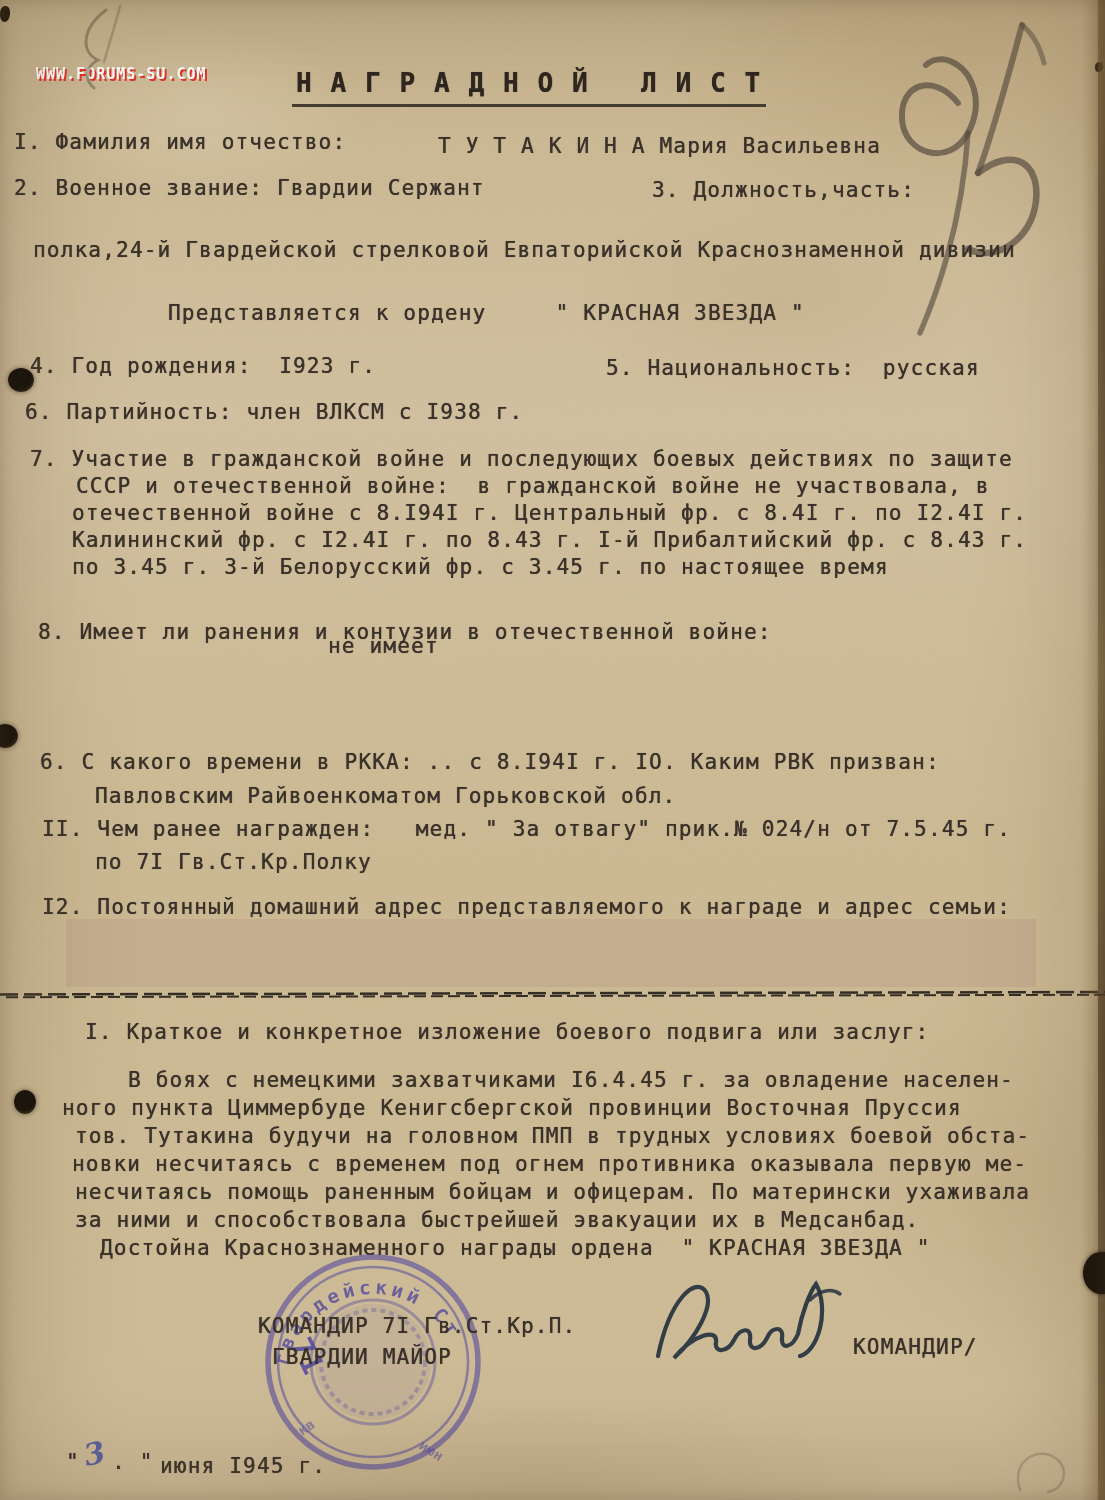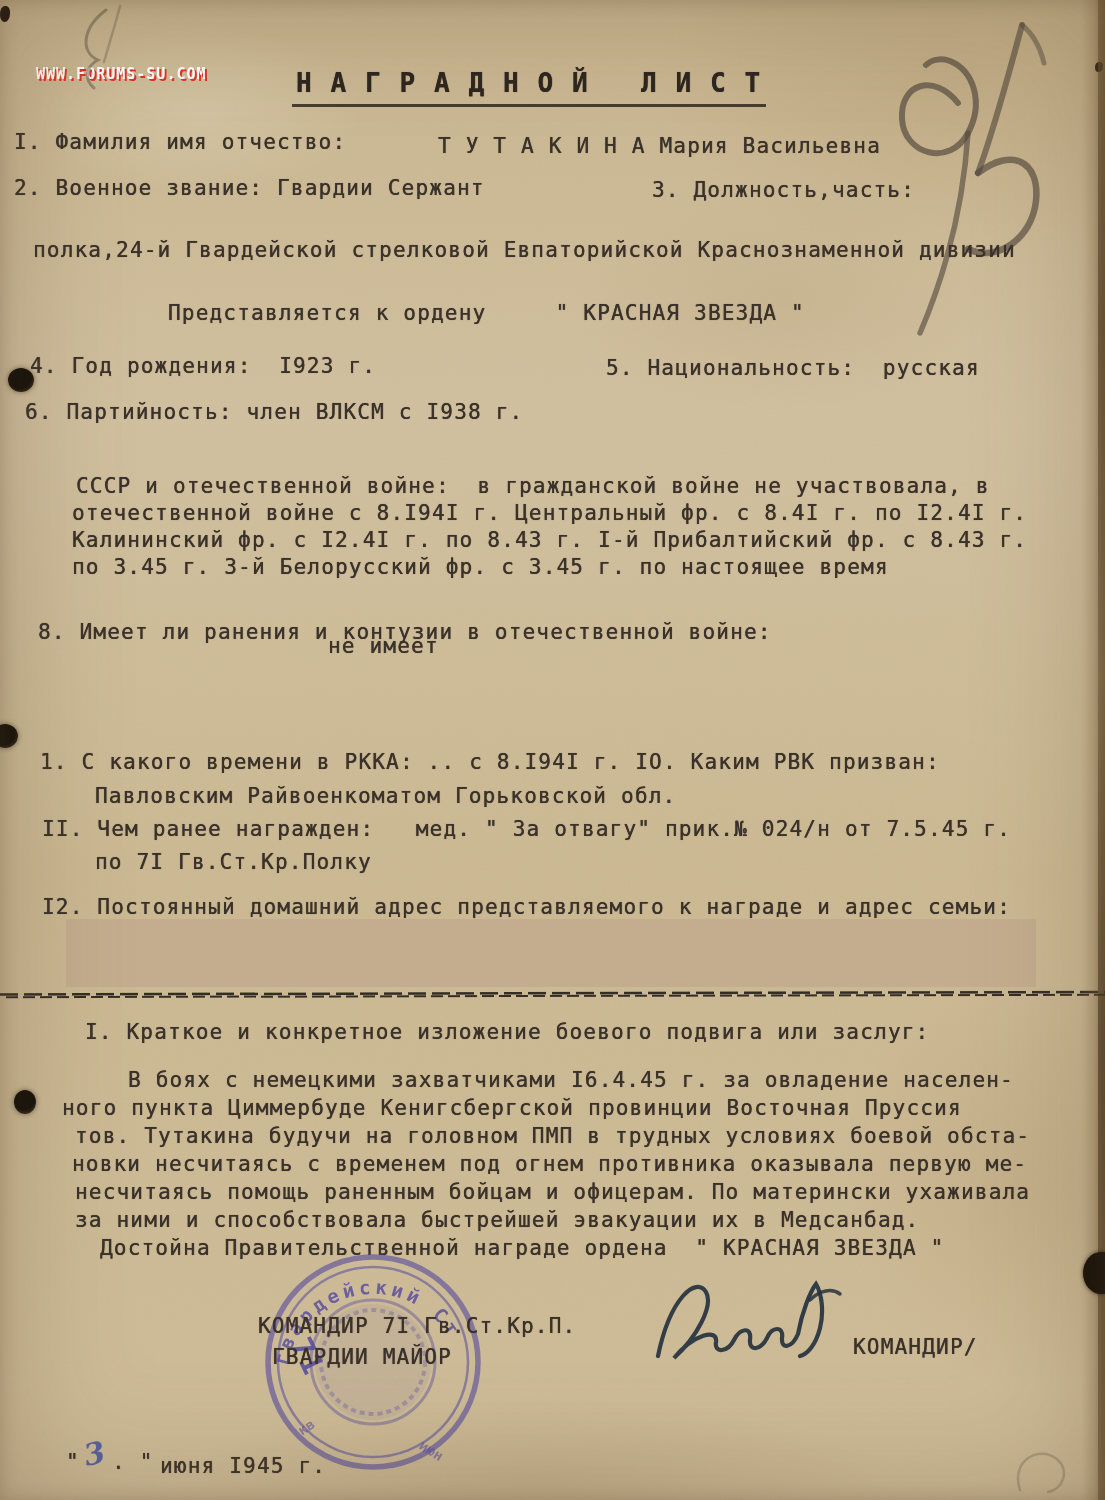--- a/index.html
+++ b/index.html
@@ -84,44 +84,45 @@
 
   <div class="tl" style="left:438px;top:136px">Т У Т А К И Н А Мария Васильевна</div>
   <div class="tl" style="left:14px;top:132px">I. Фамилия имя отчество:</div>
   <div class="tl" style="left:14px;top:178px">2. Военное звание: Гвардии Сержант</div>
   <div class="tl" style="left:652px;top:180px">3. Должность,часть:</div>
   <div class="tl" style="left:33px;top:240px">полка,24-й Гвардейской стрелковой Евпаторийской Краснознаменной дивизии</div>
   <div class="tl" style="left:168px;top:303px">Представляется к ордену     " КРАСНАЯ ЗВЕЗДА "</div>
   <div class="tl" style="left:30px;top:356px">4. Год рождения:  I923 г.</div>
   <div class="tl" style="left:606px;top:358px">5. Национальность:  русская</div>
   <div class="tl" style="left:25px;top:402px">6. Партийность: член ВЛКСМ с I938 г.</div>
+  <div class="tl" style="left:30px;top:449px">7. Участие в гражданской войне и последующих боевых действиях по защите</div>
   <div class="tl" style="left:76px;top:476px">СССР и отечественной войне:  в гражданской войне не участвовала, в</div>
   <div class="tl" style="left:72px;top:503px">отечественной войне с 8.I94I г. Центральный фр. с 8.4I г. по I2.4I г.</div>
   <div class="tl" style="left:72px;top:530px">Калининский фр. с I2.4I г. по 8.43 г. I-й Прибалтийский фр. с 8.43 г.</div>
   <div class="tl" style="left:72px;top:557px">по 3.45 г. 3-й Белорусский фр. с 3.45 г. по настоящее время</div>
   <div class="tl" style="left:38px;top:622px">8. Имеет ли ранения и контузии в отечественной войне:</div>
   <div class="tl" style="left:328px;top:636px">не имеет</div>
-  <div class="tl" style="left:40px;top:752px">1. С какого времени в РККА: .. с 8.I94I г. IO. Каким РВК призван:</div>
+  <div class="tl" style="left:40px;top:752px">6. С какого времени в РККА: .. с 8.I94I г. IO. Каким РВК призван:</div>
   <div class="tl" style="left:95px;top:786px">Павловским Райвоенкоматом Горьковской обл.</div>
   <div class="tl" style="left:42px;top:819px">II. Чем ранее награжден:   мед. " За отвагу" прик.№ 024/н от 7.5.45 г.</div>
   <div class="tl" style="left:95px;top:852px">по 7I Гв.Ст.Кр.Полку</div>
   <div class="tl" style="left:42px;top:897px">I2. Постоянный домашний адрес представляемого к награде и адрес семьи:</div>
 
   <div class="redact"></div>
 
   <div class="divider"></div>
 
   <div class="tl" style="left:85px;top:1022px">I. Краткое и конкретное изложение боевого подвига или заслуг:</div>
   <div class="tl" style="left:128px;top:1070px">В боях с немецкими захватчиками I6.4.45 г. за овладение населен-</div>
   <div class="tl" style="left:62px;top:1098px">ного пункта Циммербуде Кенигсбергской провинции Восточная Пруссия</div>
   <div class="tl" style="left:75px;top:1126px">тов. Тутакина будучи на головном ПМП в трудных условиях боевой обста-</div>
   <div class="tl" style="left:72px;top:1154px">новки несчитаясь с временем под огнем противника оказывала первую ме-</div>
   <div class="tl" style="left:75px;top:1182px">несчитаясь помощь раненным бойцам и офицерам. По матерински ухаживала</div>
   <div class="tl" style="left:75px;top:1210px">за ними и способствовала быстрейшей эвакуации их в Медсанбад.</div>
-  <div class="tl" style="left:100px;top:1238px">Достойна Правительственной награде ордена  " КРАСНАЯ ЗВЕЗДА "</div>
+  <div class="tl" style="left:100px;top:1238px">Достойна Краснознаменного награды ордена  " КРАСНАЯ ЗВЕЗДА "</div>
 
   <svg style="left:250px;top:1238px;width:250px;height:250px" viewBox="0 0 250 250">
     <g stroke="var(--stamp)" fill="none">
       <circle cx="123" cy="124" r="105" stroke-width="5.5" opacity=".6"></circle>
       <circle cx="123" cy="124" r="95" stroke-width="2.5" opacity=".55"></circle>
       <circle cx="123" cy="124" r="62" stroke-width="3" opacity=".42"></circle>
       <circle cx="123" cy="124" r="52" stroke-width="4" stroke-dasharray="5 4" opacity=".32"></circle>
     </g>
     <circle cx="123" cy="124" r="58" fill="var(--stamp)" opacity=".07"></circle>
     <defs>

